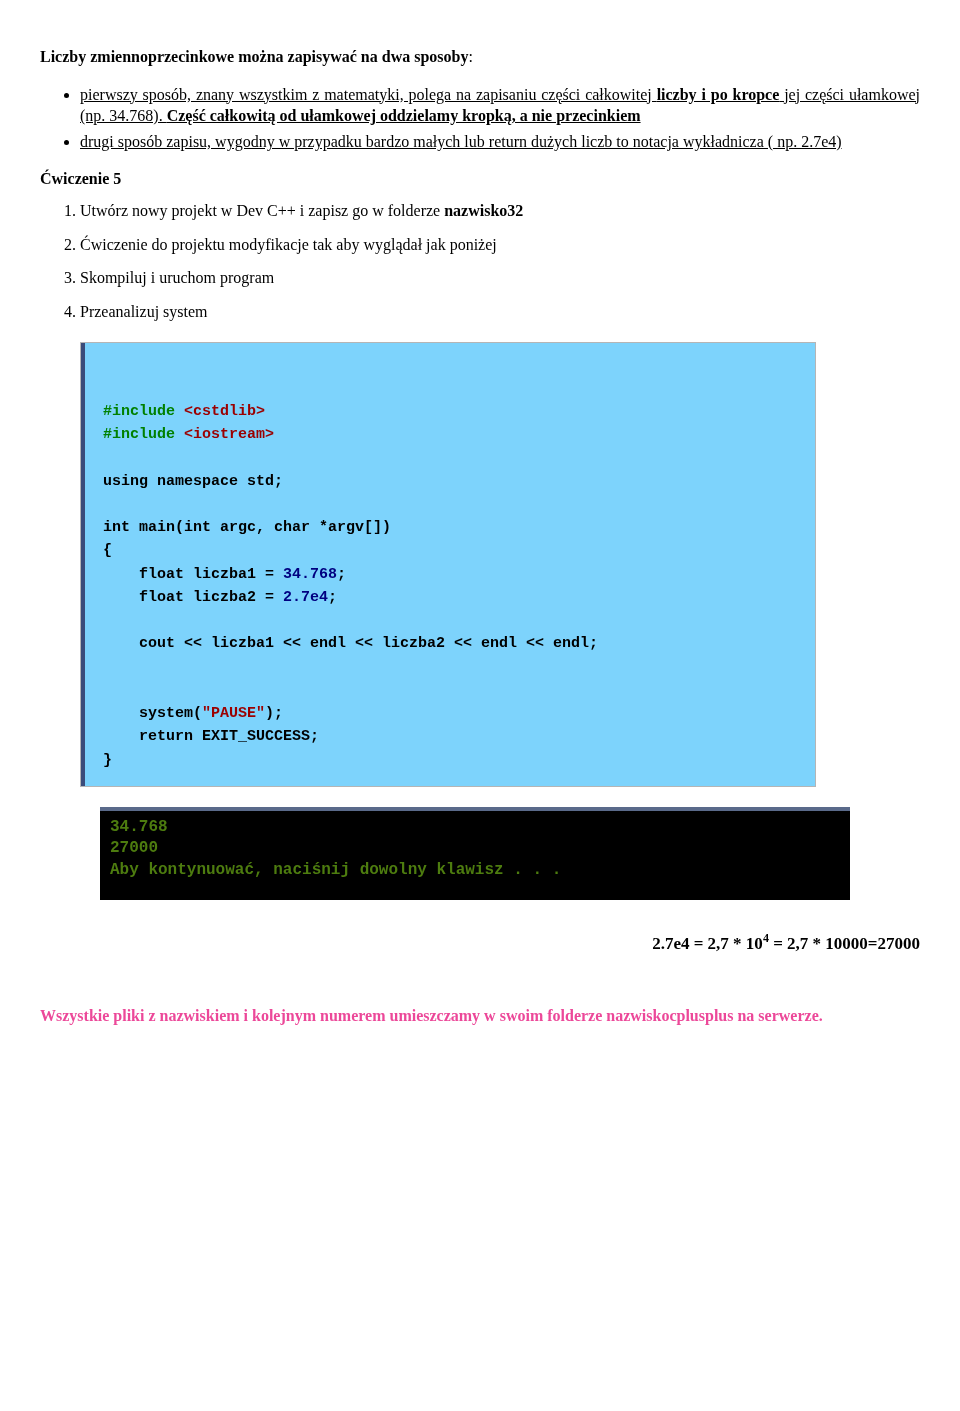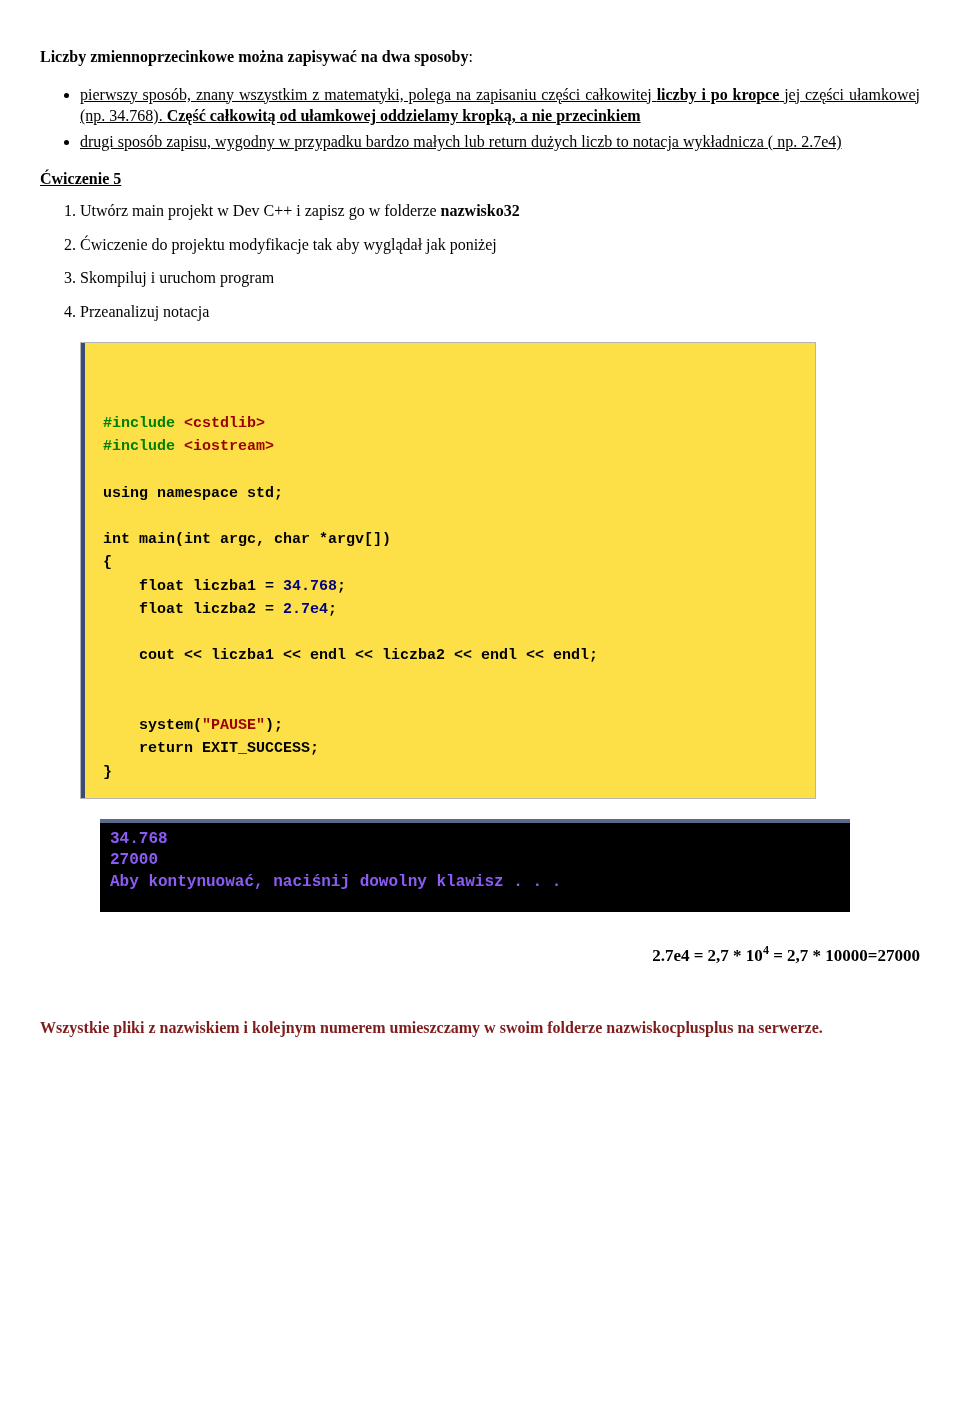--- a/index.html
+++ b/index.html
@@ -9,28 +9,28 @@
     margin: 0;
     padding: 30px 40px;
     width: 880px;
     color: #000;
     line-height: 1.35;
   }
   .bold { font-weight: bold; }
   .justify { text-align: justify; }
   ul.disc { list-style-type: disc; padding-left: 40px; margin: 4px 0 10px 0; text-decoration: underline; }
   ul.disc li { margin-bottom: 4px; text-align: justify; }
-  .exercise-title { font-weight: bold; text-decoration: underline; margin-top: 16px; margin-bottom: 10px; }
+  .exercise-title { font-weight: bold; margin-top: 16px; margin-bottom: 10px; }
   ol.steps { padding-left: 40px; margin: 4px 0 20px 0; }
   ol.steps li { margin-bottom: 12px; }
   .code-editor {
     border: 1px solid #b5b5b5;
-    background: #fde047;
+    background: #7dd3fc;
     width: 720px;
-    padding: 22px 4px 14px 10px;
+    padding: 10px 4px 14px 10px;
     font-family: "Courier New", monospace;
     font-size: 15px;
     font-weight: bold;
     line-height: 1.55;
     position: relative;
     margin-left: 40px;
     margin-bottom: 20px;
     white-space: pre;
   }
   .code-editor .marker {
@@ -38,59 +38,59 @@
     left: 0; top: 0; bottom: 0;
     width: 4px;
     background: #3a4c7a;
   }
   .darkred { color: #9b0000; }
   .green { color: #008000; }
   .blue { color: #000080; }
   .black { color: #000; }
   .console {
     background: #000;
-    color: #8b5cf6;
+    color: #4d7c0f;
     font-family: "Lucida Console","Courier New",monospace;
     font-size: 16px;
     font-weight: bold;
     width: 730px;
     padding: 6px 10px 18px 10px;
     margin-left: 60px;
     line-height: 1.35;
     white-space: pre;
     border-top: 4px solid #5a6a8a;
   }
   .eq-center { text-align: right; margin: 30px 0 40px 0; font-size: 17px; }
   .sup { vertical-align: super; font-size: 12px; }
-  .red { color: #7f1d1d; font-family: Liberation Serif, serif; }
+  .red { color: #ec4899; font-family: Liberation Serif, serif; }
   .footer { margin-top: 50px; text-align: justify; }
   .code-inner { display: inline-block; padding-left: 12px; }
 </style>
 </head>
 <body>
 
 <p class="justify">
   <span class="bold">Liczby zmiennoprzecinkowe można zapisywać na dwa sposoby</span><span>:</span>
 </p>
 <ul class="disc">
   <li>
     <span>pierwszy sposób, znany wszystkim z matematyki, polega na zapisaniu części całkowitej </span><span class="bold">liczby i po kropce</span><span> jej części ułamkowej (np. 34.768). </span><span class="bold">Część całkowitą od ułamkowej oddzielamy kropką, a nie przecinkiem</span>
   </li>
   <li>drugi sposób zapisu, wygodny w przypadku bardzo małych lub return dużych liczb to notacja wykładnicza ( np. 2.7e4)</li>
 </ul>
 
 <p class="exercise-title">Ćwiczenie 5</p>
 
 <ol class="steps">
   <li>
-    <span>Utwórz main projekt w Dev C++ i zapisz go w folderze </span><span class="bold">nazwisko32</span>
+    <span>Utwórz nowy projekt w Dev C++ i zapisz go w folderze </span><span class="bold">nazwisko32</span>
   </li>
   <li>Ćwiczenie do projektu modyfikacje tak aby wyglądał jak poniżej</li>
   <li>Skompiluj i uruchom program</li>
-  <li>Przeanalizuj notacja</li>
+  <li>Przeanalizuj system</li>
 </ol>
 
 <div class="code-editor">
 <div class="marker"></div>
 <span class="code-inner"><span class="green">#include </span><span class="darkred">&lt;cstdlib&gt;</span>
 <span class="green">#include </span><span class="darkred">&lt;iostream&gt;</span>
 <span></span>
 <span class="black bold">using namespace</span><span> std;</span>
 <span></span>
 <span class="black bold">int</span><span> main(</span><span class="black bold">int</span><span> argc, </span><span class="black bold">char</span><span> *argv[])</span>

